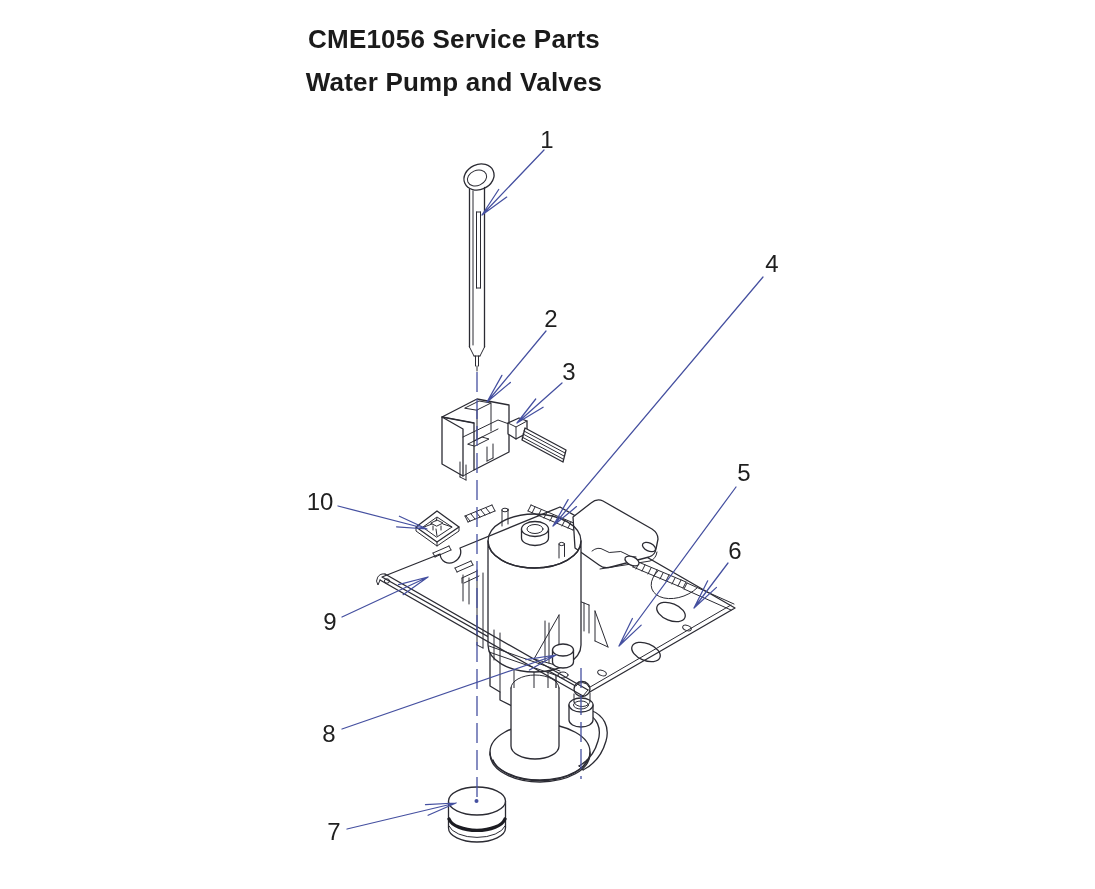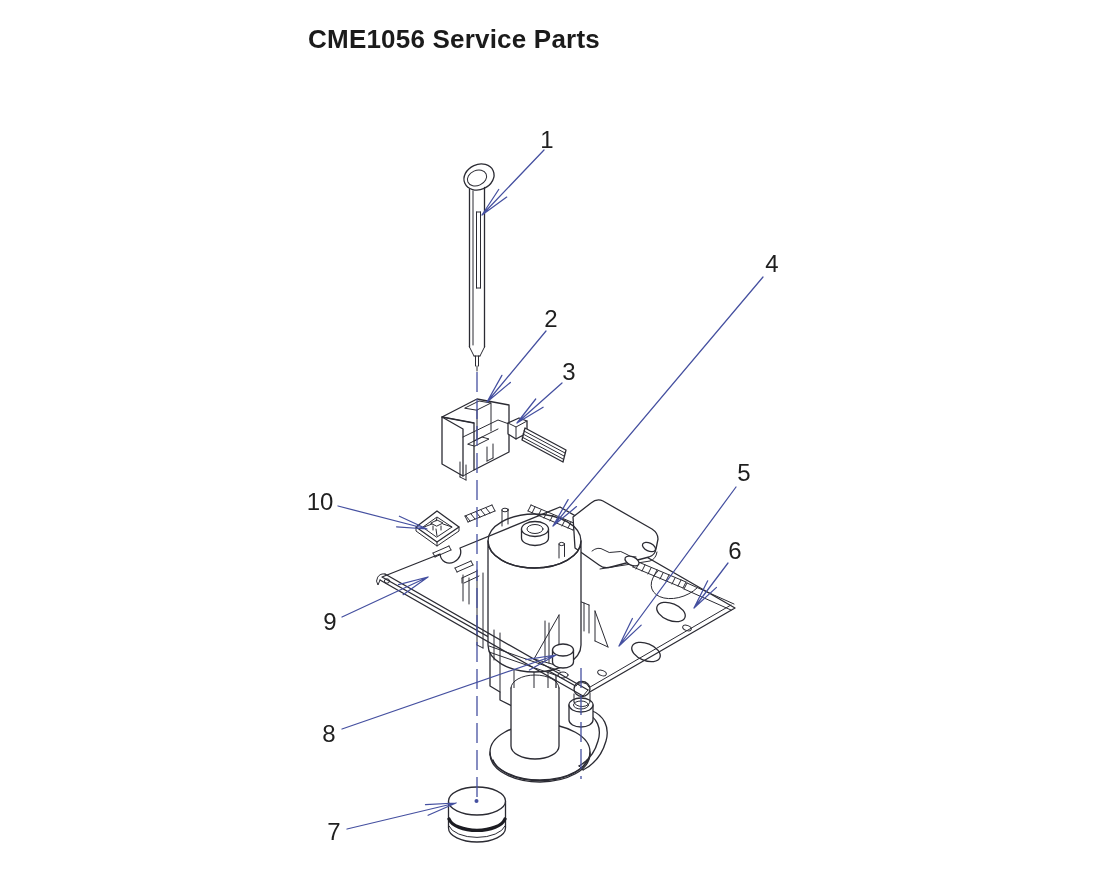--- a/index.html
+++ b/index.html
@@ -16,20 +16,21 @@
   .bld{stroke:#4550a0;fill:none;stroke-width:1.3;stroke-dasharray:20 7;}
   text.num{font-family:"Liberation Sans",sans-serif;font-size:24px;fill:#1f1f1f;text-anchor:middle;}
 </style>
 </head>
 <body>
 
 <div class="page">
 
   <div class="titles">
     <div class="t">CME1056 Service Parts</div>
+    <div class="t">Water Pump and Valves</div>
   </div>
 
   <svg width="1095" height="889" viewBox="0 0 1095 889">
 
     <g>
       <path class="ln" d="M490,642 L490,686 L500,692 L500,700 L514,707 L514,712 L534,721 L548,714 L548,700 L556,696 L556,672"></path>
       <path class="ln thin" d="M500,648 V692 M514,656 V707 M534,664 V721 M548,668 V714"></path>
 
       <ellipse class="wh" cx="540" cy="752" rx="50" ry="28"></ellipse>
       <path class="ln" d="M490,754 A50,28 0 0 0 590,754"></path>

